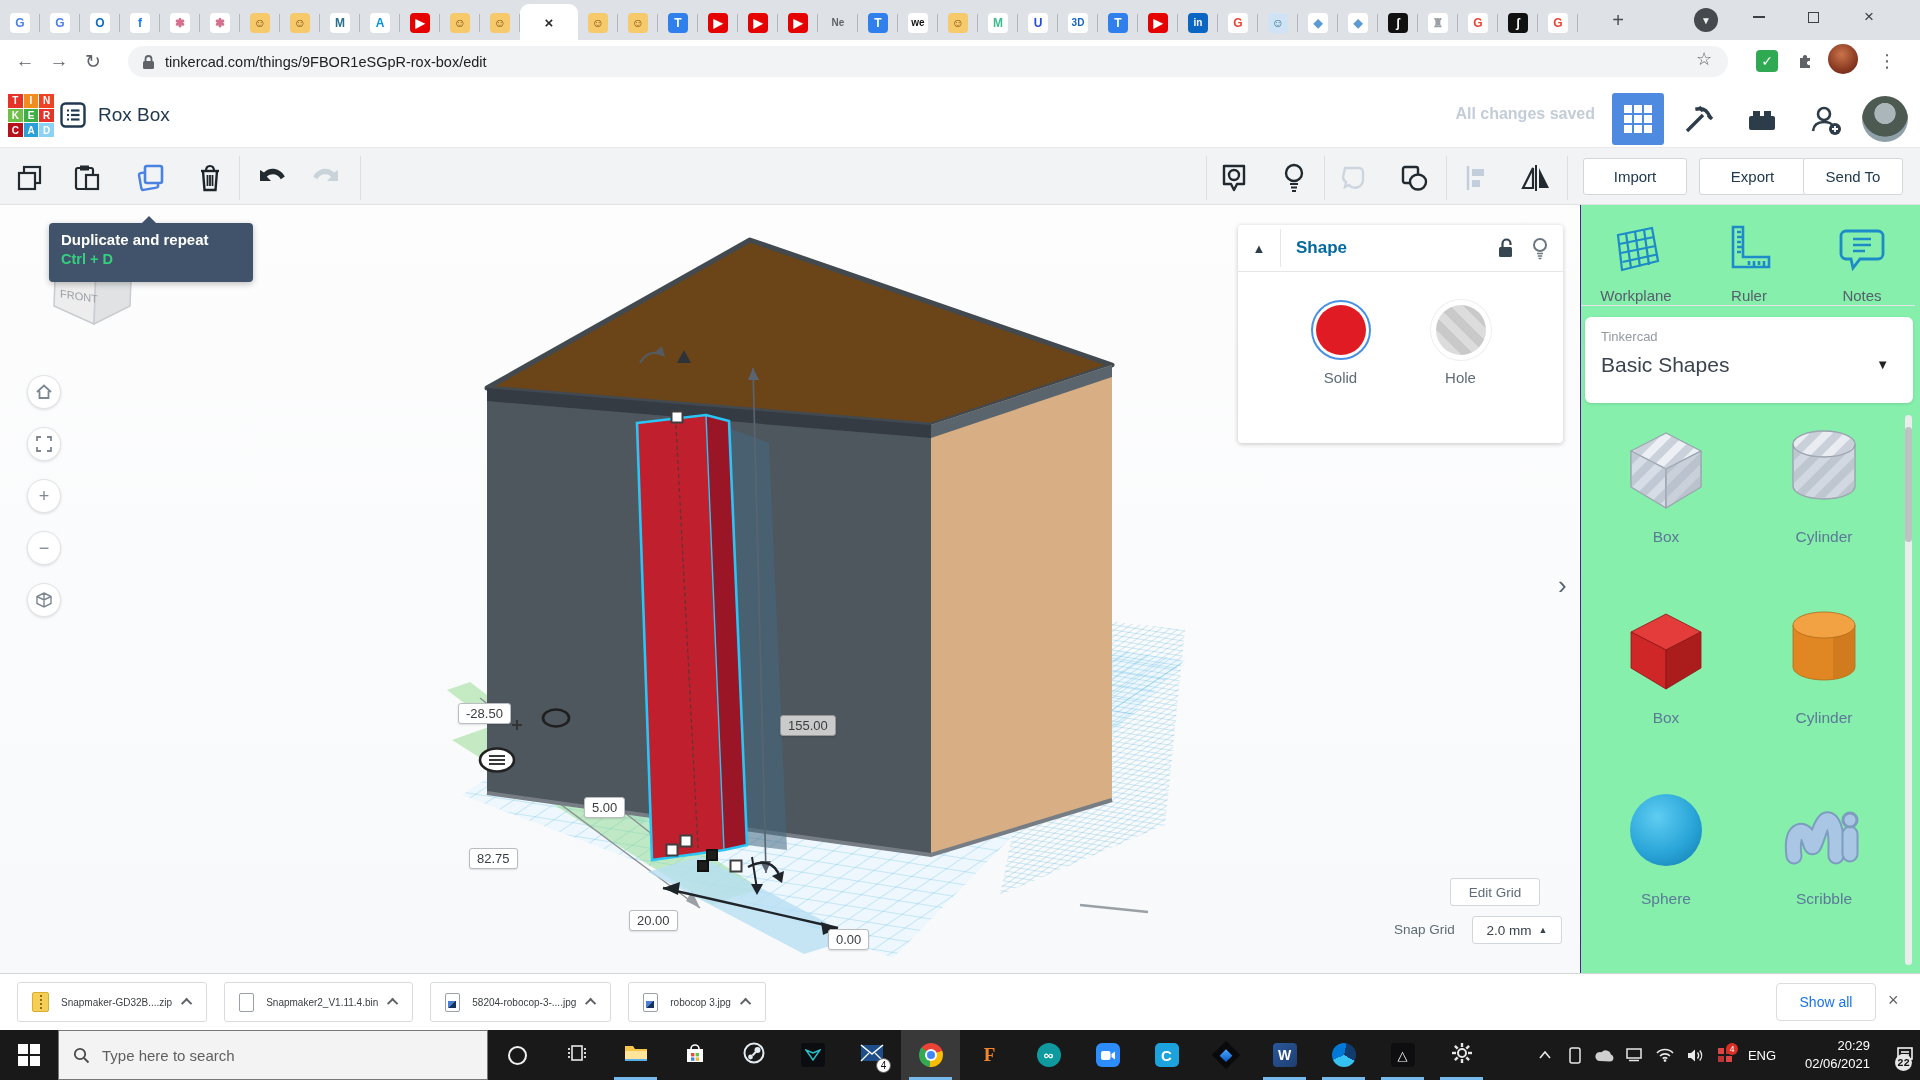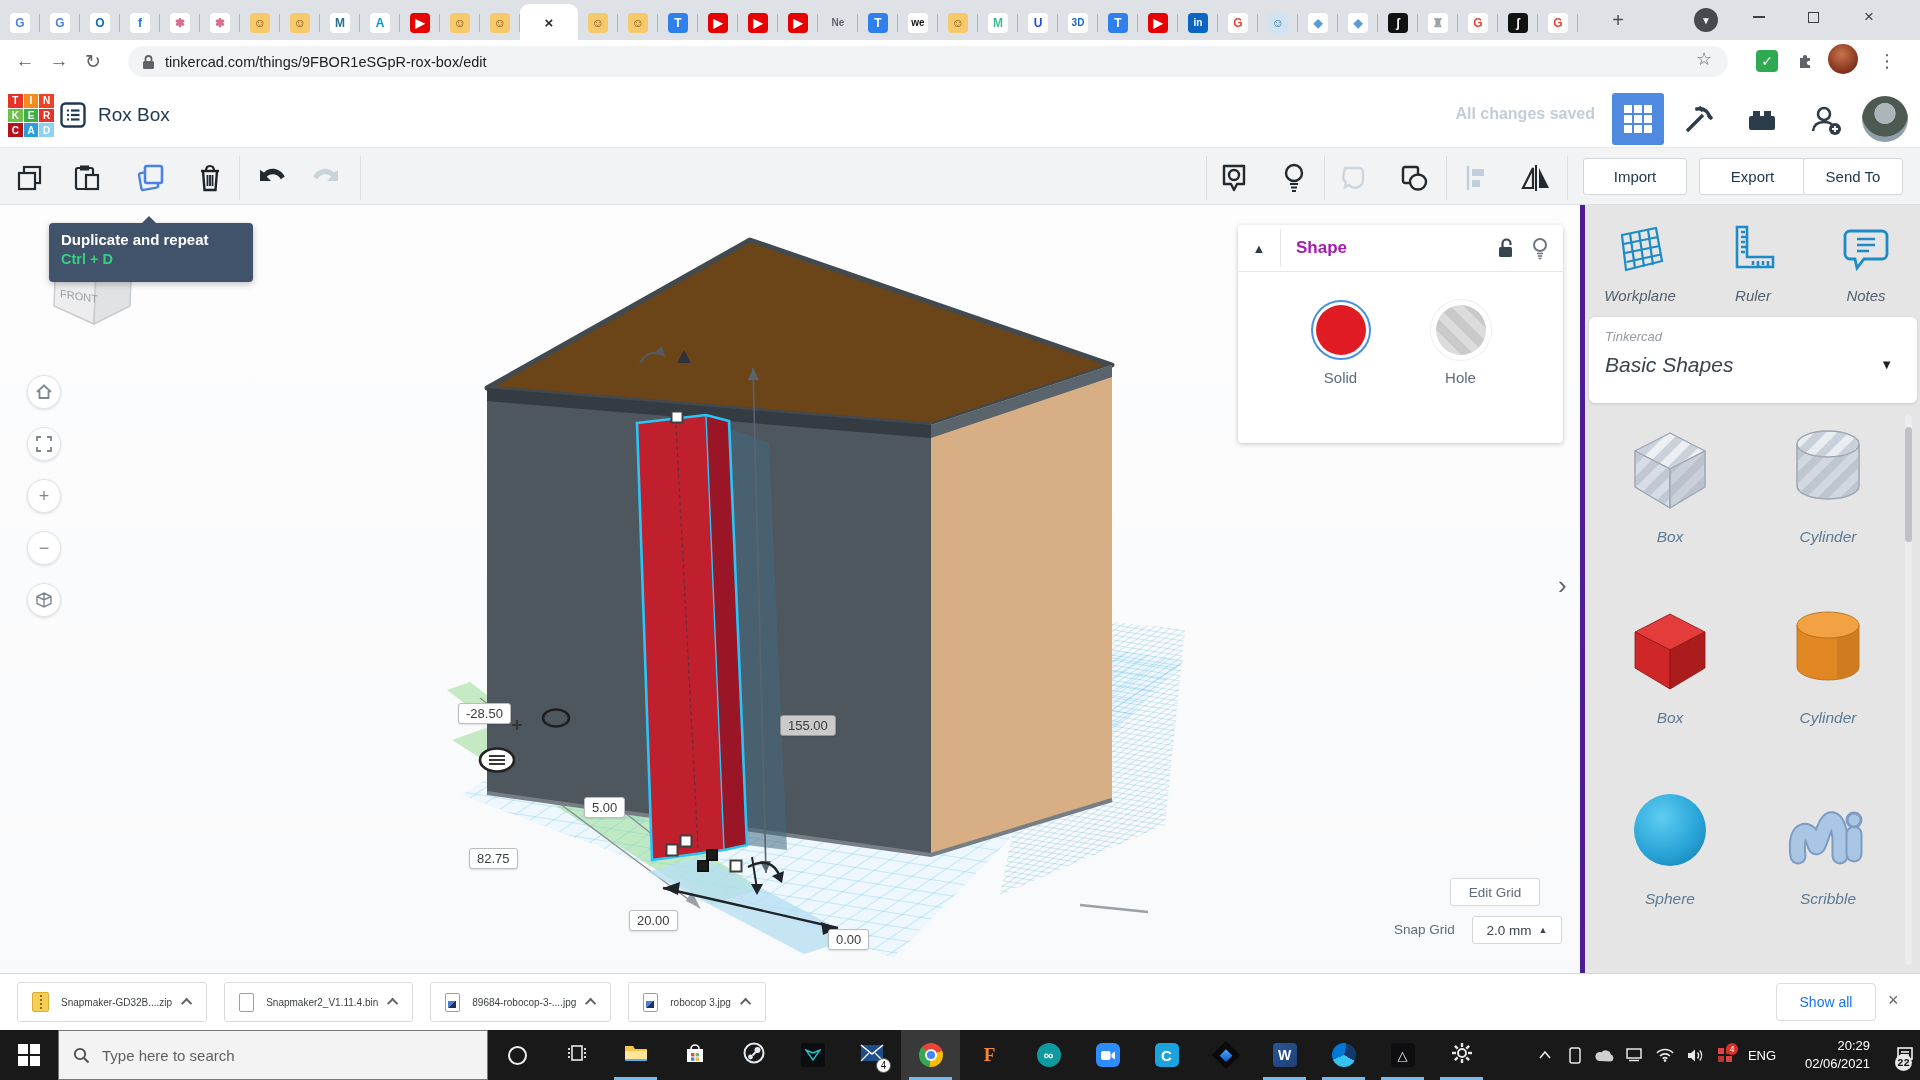--- a/index.html
+++ b/index.html
@@ -81,33 +81,33 @@
   #snapgrid-label { left:1394px; top:922px; font-size:13.5px; color:#5f6b78; }
   #snapgrid-select { left:1472px; top:916px; width:90px; height:28px; background:#fff; border:1px solid #d2d7db; border-radius:3px;
      font-size:13.5px; color:#3a434e; display:flex; align-items:center; justify-content:center; gap:7px; cursor:pointer; }
 
   
   #shape-panel { left:1238px; top:225px; width:325px; height:218px; background:#fff; border-radius:4px; z-index:30;
      box-shadow:0 1px 5px rgba(0,0,0,.22); }
   #shape-panel-header { height:47px; border-bottom:1px solid #e4e6e8; display:flex; align-items:center; }
   #panel-collapse-btn { width:42px; text-align:center; color:#2d3c49; font-size:13px; cursor:pointer; }
   #shape-panel-header .vdiv { width:1px; height:38px; background:#e4e6e8; }
-  #shape-title { font-size:17px; font-weight:bold; color:#a21caf; margin-left:15px; flex:1; }
+  #shape-title { font-size:17px; font-weight:bold; color:#0369a1; margin-left:15px; flex:1; }
   .panel-hico { width:34px; display:flex; justify-content:center; cursor:pointer; }
   .swatch-wrap { text-align:center; cursor:pointer; }
   .swatch { width:60px; height:60px; border-radius:50%; margin:0 auto; }
   #solid-swatch { border:2px solid #4a90e2; padding:3px; background:#fff; }
   #solid-swatch .inner { width:100%; height:100%; border-radius:50%; }
   #hole-swatch { border:2px solid #fff; padding:3px; background:#fff; box-shadow:0 0 0 1px #eee; }
   #hole-swatch .inner { width:100%; height:100%; border-radius:50%;
      background:repeating-linear-gradient(45deg, #c9c9c9 0 9px, #dcdcdc 9px 18px); }
   .swatch-label { margin-top:9px; font-size:15px; color:#5f6b78; }
 
   
-  #sidebar { left:1580px; top:205px; width:340px; height:768px; background:#e5e5e5; border-left:5px solid #4c1d95;font-style:italic; }
+  #sidebar { left:1580px; top:205px; width:340px; height:768px; background:#86efac; border-left:1px solid #4c1d95; }
   .side-tool { position:absolute; top:18px; width:110px; text-align:center; cursor:pointer; }
   .side-tool .lbl { margin-top:8px; font-size:15px; color:#55606b; }
   #side-div1 { position:absolute; left:0; top:100px; width:334px; height:1px; background:#e2e4e7; }
   #library-select { position:absolute; left:4px; top:112px; width:328px; height:86px; background:#fff; border-radius:6px;
      box-shadow:0 1px 3px rgba(0,0,0,.12); cursor:pointer; }
   #library-brand { position:absolute; left:16px; top:12px; font-size:13px; color:#949aa3; }
   #library-name { position:absolute; left:16px; top:36px; font-size:21px; color:#3a434e; }
   #library-caret { position:absolute; right:24px; top:40px; font-size:13px; color:#222; }
   #shape-grid { position:absolute; left:6px; top:215px; width:316px; display:grid; grid-template-columns:1fr 1fr; row-gap:55px; }
   .shape-card { text-align:center; cursor:pointer; }
@@ -771,21 +771,21 @@
                  <span class="dl-name">Snapmaker-GD32B....zip</span>
                  <span class="chev-up"></span>
       </div>
       <div class="dl-item">
         <span class="ico-bin"></span>
                  <span class="dl-name">Snapmaker2_V1.11.4.bin</span>
                  <span class="chev-up"></span>
       </div>
       <div class="dl-item">
         <span class="ico-img"></span>
-                 <span class="dl-name">89684-robocop-3-....jpg</span>
+                 <span class="dl-name">58204-robocop-3-....jpg</span>
                  <span class="chev-up"></span>
       </div>
       <div class="dl-item">
         <span class="ico-img"></span>
                  <span class="dl-name">robocop 3.jpg</span>
                  <span class="chev-up"></span>
       </div>
     </div>
   <div id="show-all">Show all</div>
   <div id="dl-close">×</div>

